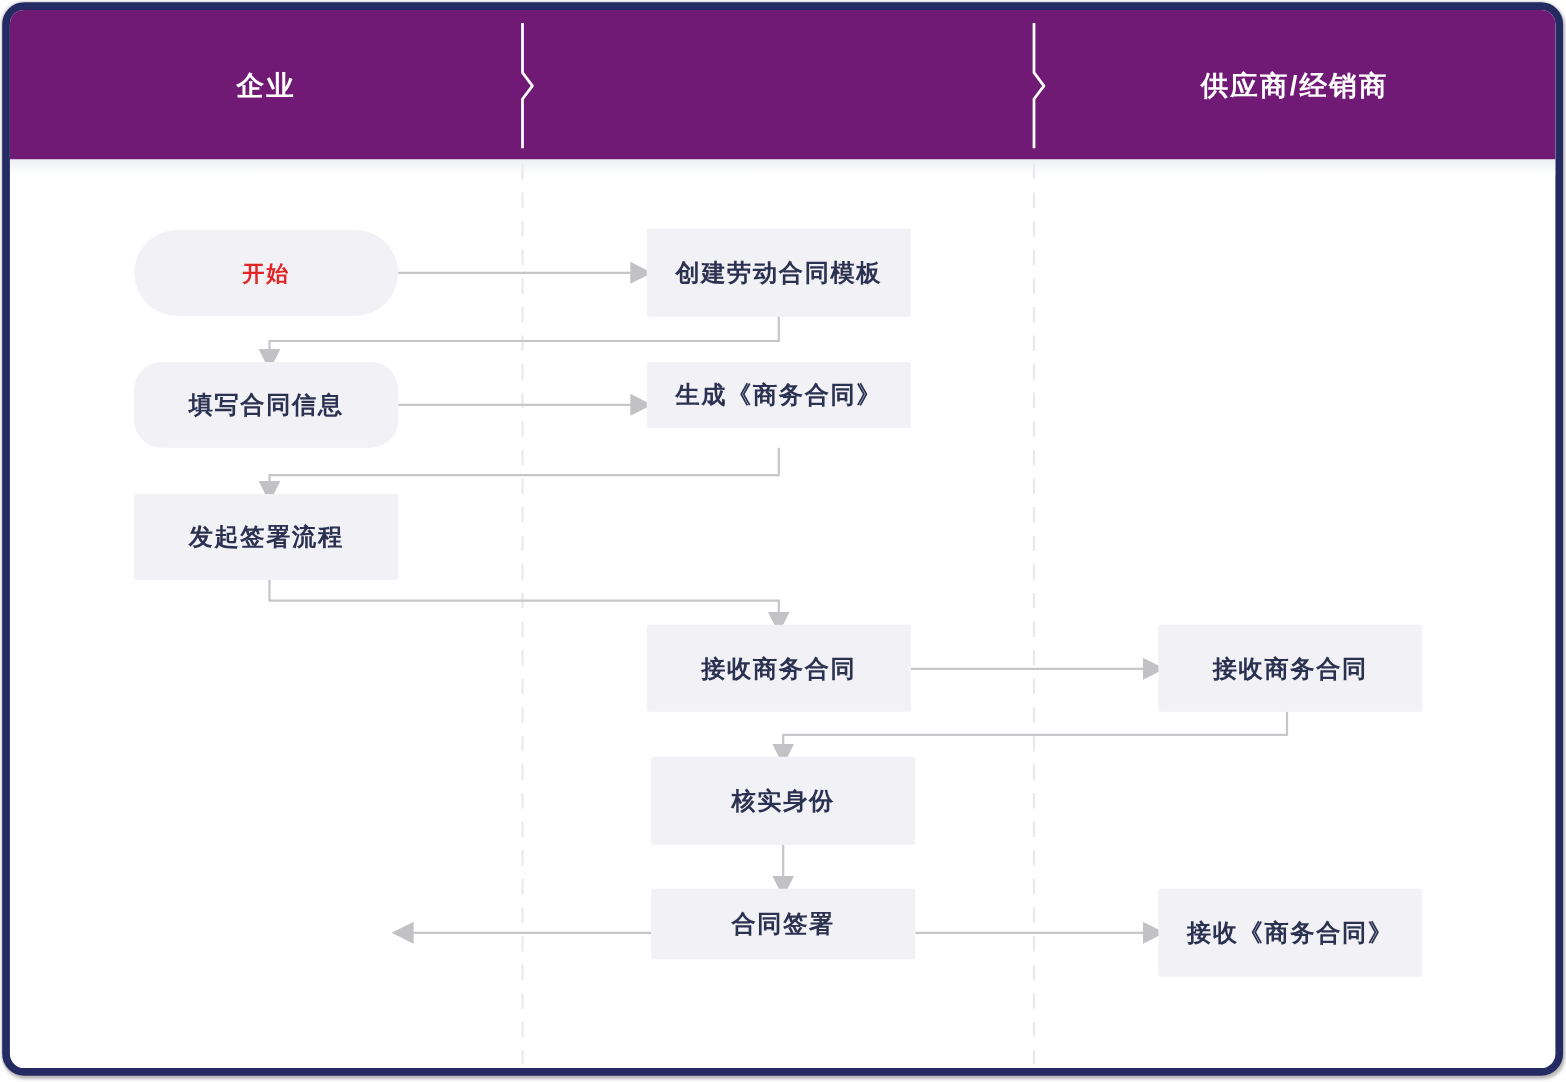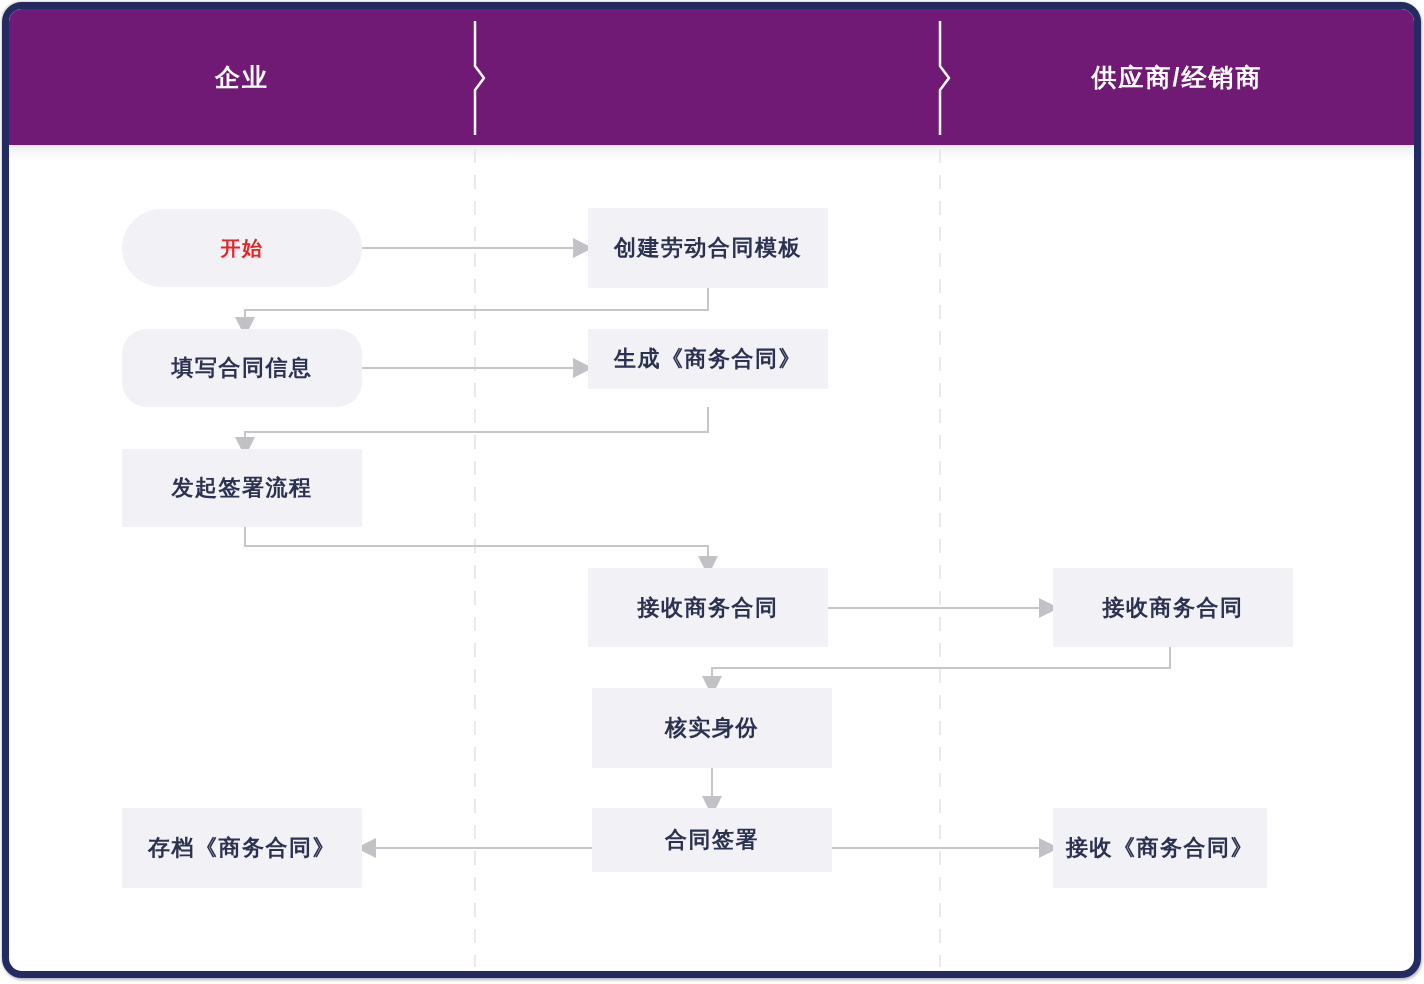--- a/index.html
+++ b/index.html
@@ -78,21 +78,21 @@
   #n-start              { left: 113px;  top: 200px; width: 240px; height: 78px; }
   #n-create-template    { left: 579px;  top: 199px; width: 240px; height: 80px; }
   #n-fill-info          { left: 113px;  top: 320px; width: 240px; height: 78px; border-radius: 25px; }
   #n-generate-contract  { left: 579px;  top: 320px; width: 240px; height: 60px; }
   #n-initiate-sign      { left: 113px;  top: 440px; width: 240px; height: 78px; }
   #n-stamp-seal         { left: 579px;  top: 559px; width: 240px; height: 79px; }
   #n-receive-contract   { left: 1044px; top: 559px; width: 240px; height: 79px; }
   #n-verify-identity    { left: 583px;  top: 679px; width: 240px; height: 80px; }
   #n-sign-contract      { left: 583px;  top: 799px; width: 240px; height: 64px; }
   #n-archive-contract   { left: 113px;  top: 799px; width: 240px; height: 80px; }
-  #n-receive-biz        { left: 1044px; top: 799px; width: 214px; height: 80px; }
+  #n-receive-biz        { left: 1044px; top: 799px; width: 240px; height: 80px; }
 </style>
 </head>
 <body>
 
 <div class="frame">
 
   <div class="header">
     <div class="lane-title l1">企业</div>
     <div class="lane-title l3">供应商/经销商</div>
 
@@ -134,16 +134,15 @@
 
   <div class="node start" id="n-start">开始</div>
   <div class="node" id="n-create-template">创建劳动合同模板</div>
   <div class="node" id="n-fill-info">填写合同信息</div>
   <div class="node" id="n-generate-contract">生成《商务合同》</div>
   <div class="node" id="n-initiate-sign">发起签署流程</div>
   <div class="node" id="n-stamp-seal">接收商务合同</div>
   <div class="node" id="n-receive-contract">接收商务合同</div>
   <div class="node" id="n-verify-identity">核实身份</div>
   <div class="node" id="n-sign-contract">合同签署</div>
-  <div class="node" id="n-archive-contract">存档《商务合同》</div>
   <div class="node" id="n-receive-biz">接收《商务合同》</div>
 
 </div>
 
 </body></html>

